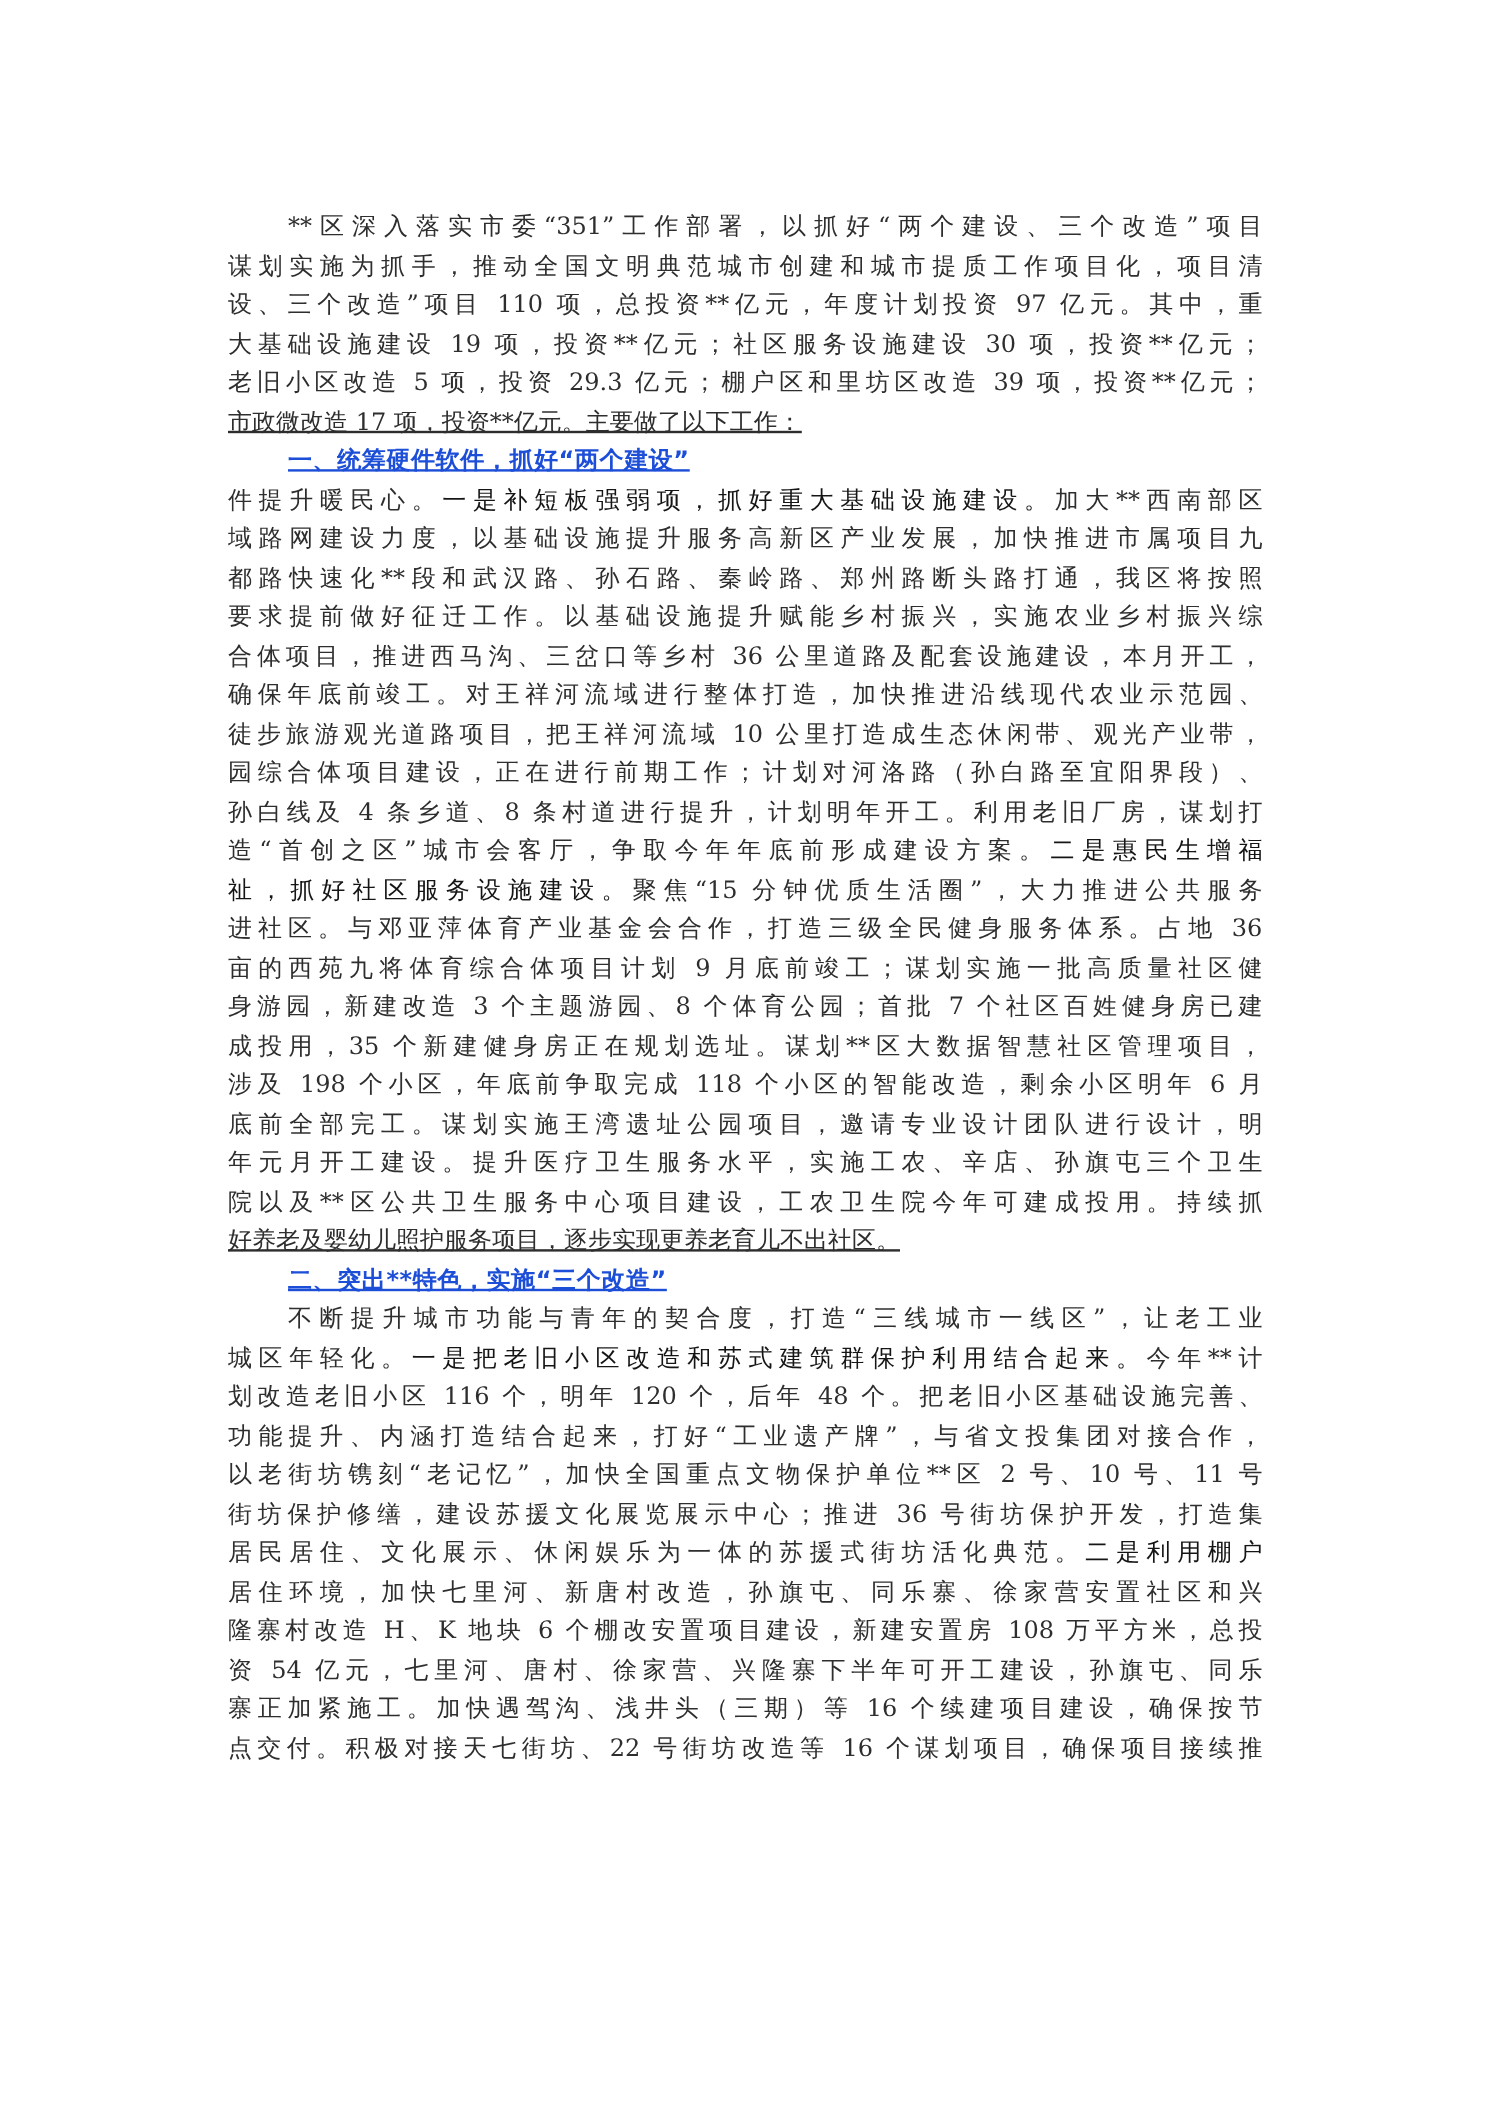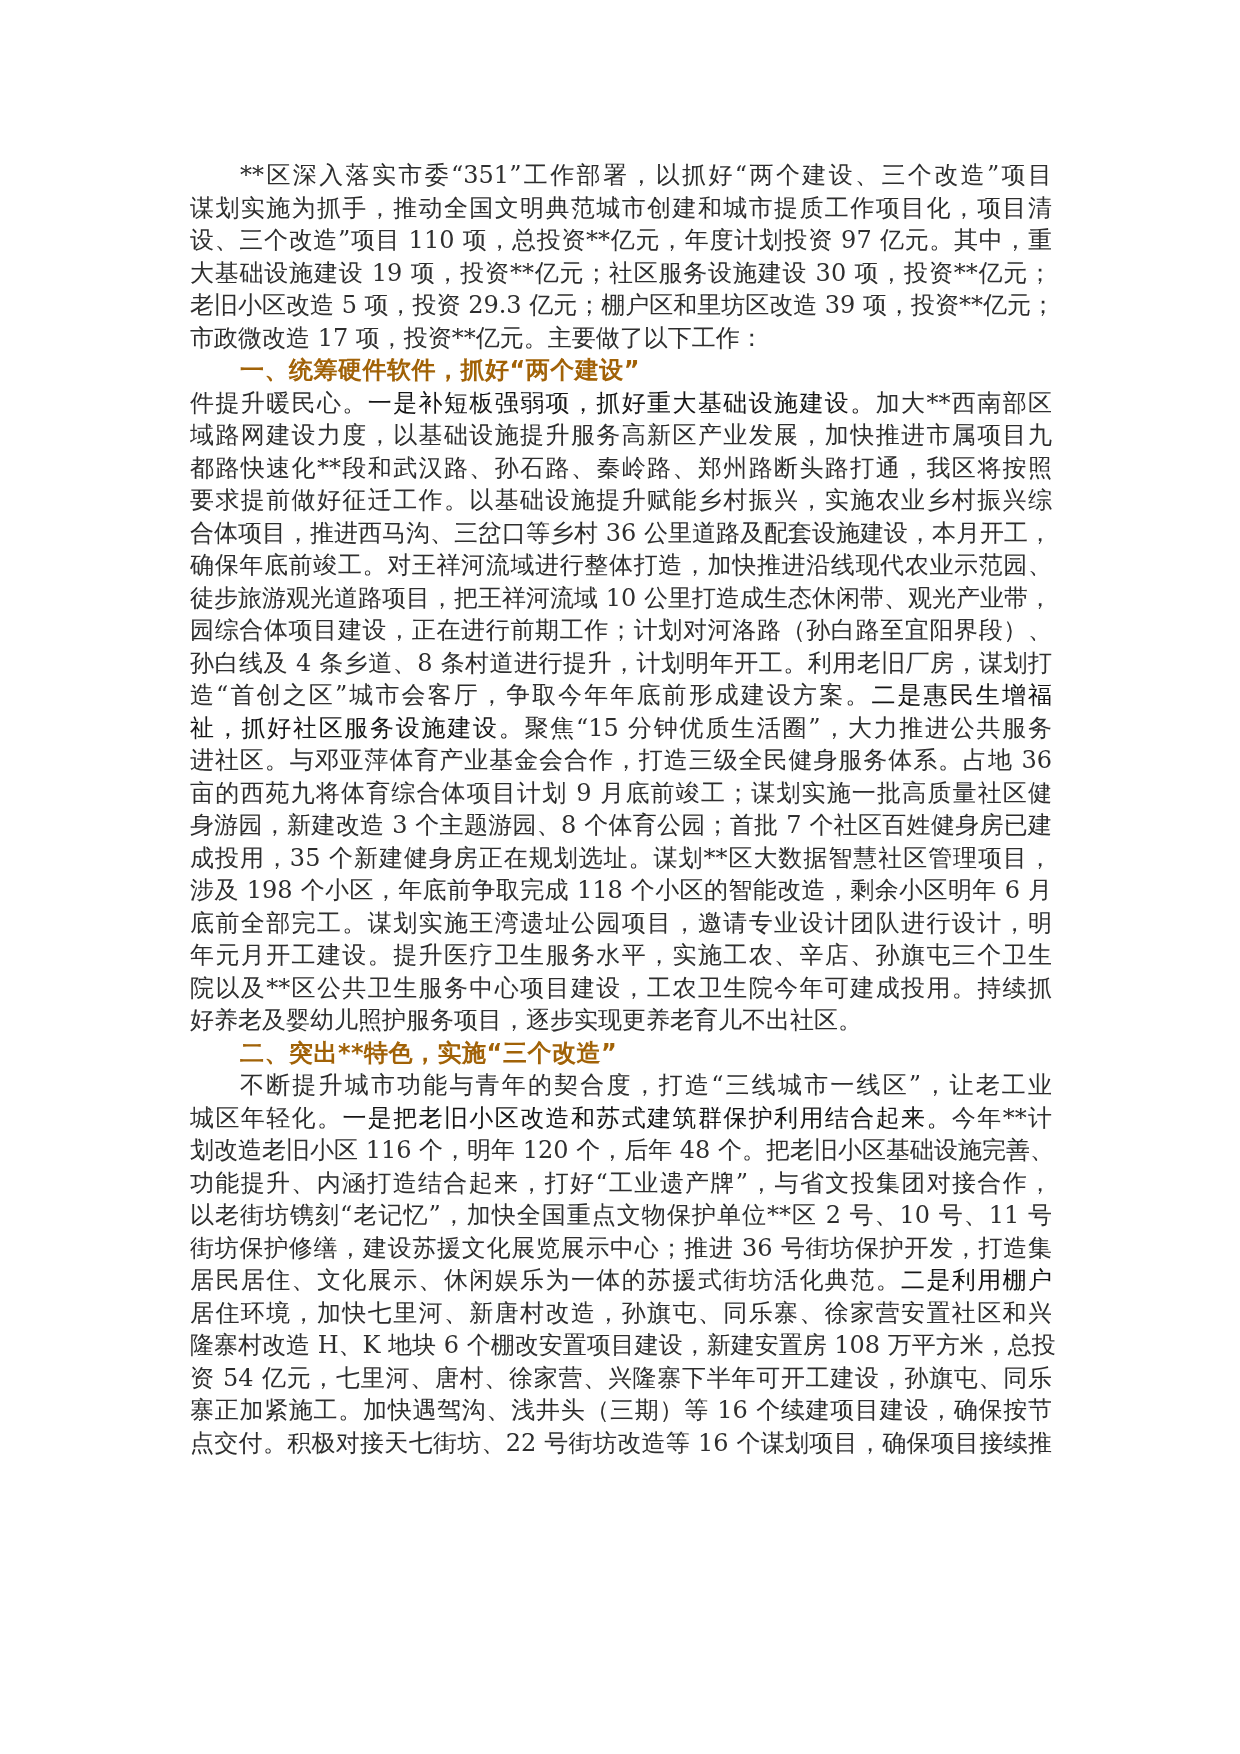--- a/index.html
+++ b/index.html
@@ -1,33 +1,33 @@
 <!DOCTYPE html>
 <html lang="zh"><head>
 <meta charset="utf-8">
 <style>
   html, body { margin: 0; padding: 0; background: #ffffff; }
   body { width: 1240px; height: 1754px; position: relative; overflow: hidden; }
   .page {
     position: absolute; left: 0; top: 0; width: 1240px; height: 1754px; background: #ffffff;
   }
   .text-block {
-    position: absolute; left: 190px; top: 159px; width: 862px;
+    position: absolute; left: 190px; top: 172px; width: 862px;
     font-family: "DejaVu Serif", "Liberation Serif", serif;
-    font-size: 24px; line-height: 32.5px; color: #2e2e2e;
+    font-size: 20px; line-height: 32.5px; color: #2e2e2e;
   }
   .line {
     display: block; height: 32.5px; white-space: nowrap; overflow: visible;
     text-align: justify; text-align-last: justify; text-justify: inter-character;
   }
   .line.indent { padding-left: 50px; }
-  .line.last { text-align: center; text-align-last: left; }
+  .line.last { text-align: center; text-align-last: left; text-decoration: underline; }
   .heading {
     font-family: "DejaVu Sans", "Liberation Sans", sans-serif;
-    font-weight: bold; color: #a16207; letter-spacing: 0.5px;
+    font-weight: bold; color: #1d4ed8; letter-spacing: 0.5px;
   }
   .b { font-weight: normal; color: #151515; font-family: "DejaVu Sans", "Liberation Sans", sans-serif; }
 </style>
 </head>
 <body>
 
 <div class="page">
   <div class="text-block">
 
     <div class="paragraph">

